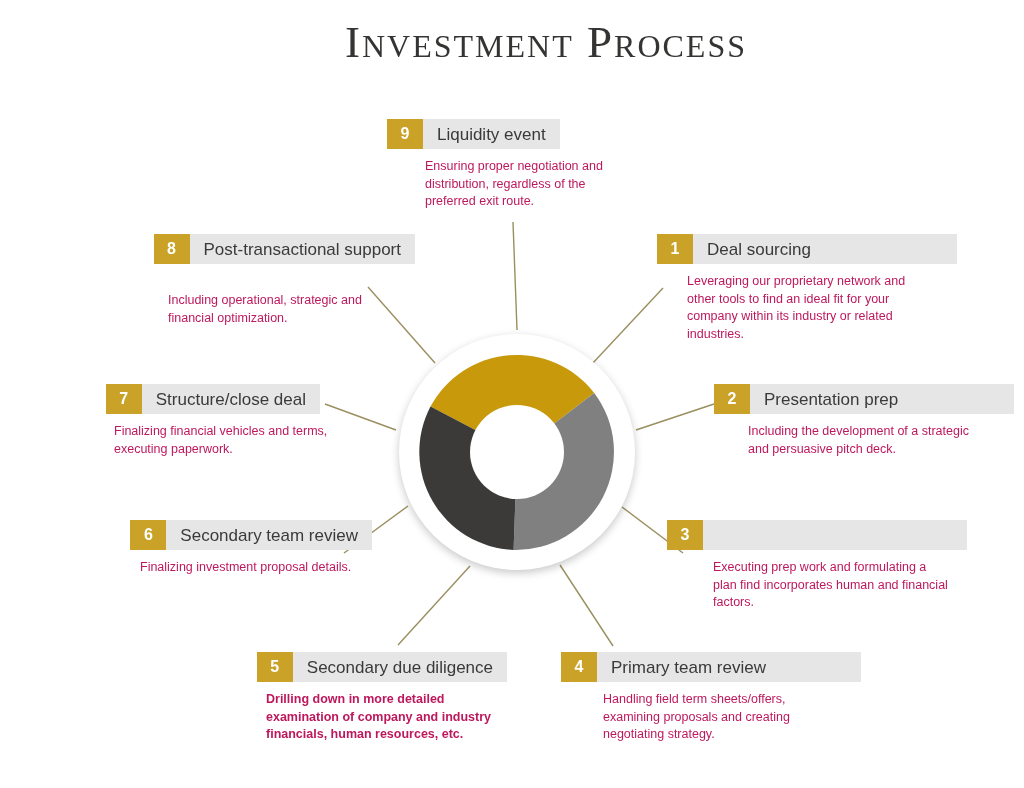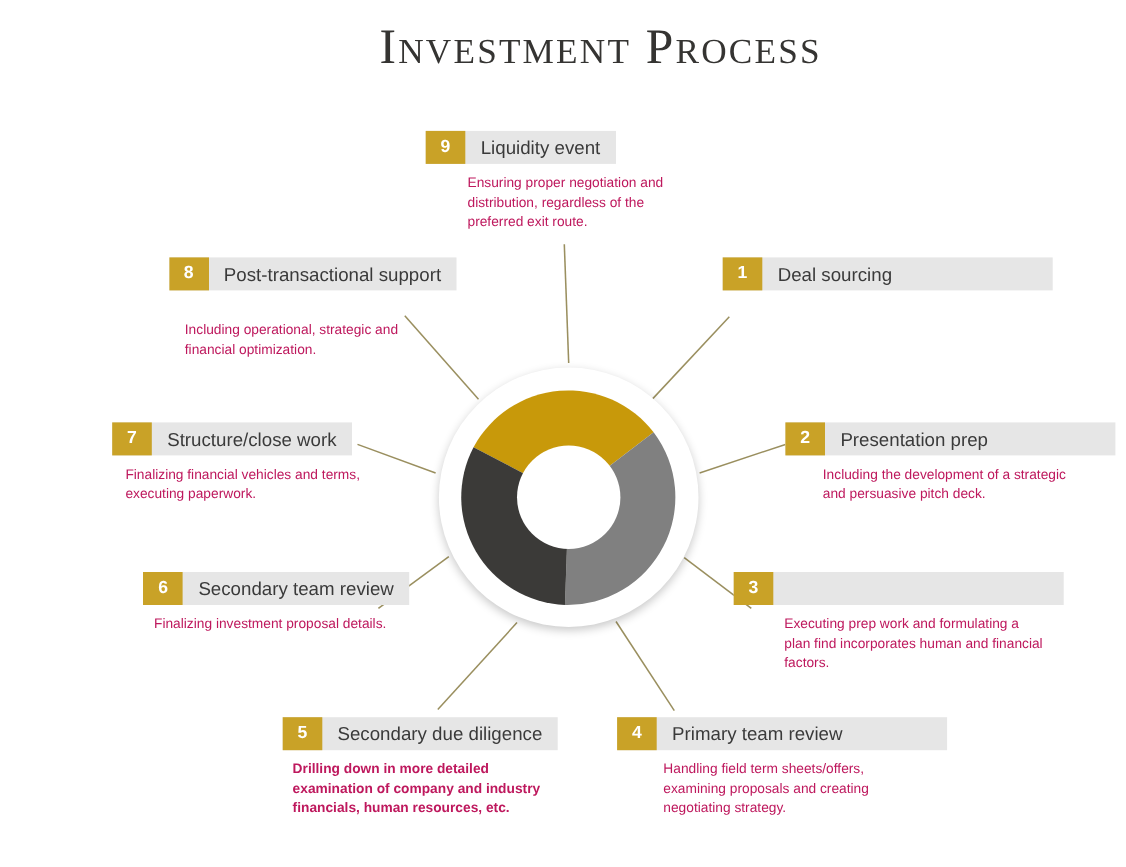--- a/index.html
+++ b/index.html
@@ -199,20 +199,21 @@
       <div class="step-title">Liquidity event</div>
     </div>
     <div class="step-desc">Ensuring proper negotiation and distribution, regardless of the preferred exit route.</div>
   </div>
 
   <div class="step side-right" id="step-1">
     <div class="step-bar">
       <div class="step-num">1</div>
       <div class="step-title">Deal sourcing</div>
     </div>
+    <div class="step-desc">Leveraging our proprietary network and other tools to find an ideal fit for your company within its industry or related industries.</div>
   </div>
 
   <div class="step side-right" id="step-2">
     <div class="step-bar">
       <div class="step-num">2</div>
       <div class="step-title">Presentation prep</div>
     </div>
     <div class="step-desc">Including the development of a strategic and persuasive pitch deck.</div>
   </div>
 
@@ -243,21 +244,21 @@
     <div class="step-bar">
       <div class="step-num">6</div>
       <div class="step-title">Secondary team review</div>
     </div>
     <div class="step-desc">Finalizing investment proposal details.</div>
   </div>
 
   <div class="step side-left" id="step-7">
     <div class="step-bar">
       <div class="step-num">7</div>
-      <div class="step-title">Structure/close work</div>
+      <div class="step-title">Structure/close deal</div>
     </div>
     <div class="step-desc">Finalizing financial vehicles and terms, executing paperwork.</div>
   </div>
 
   <div class="step side-left" id="step-8">
     <div class="step-bar">
       <div class="step-num">8</div>
       <div class="step-title">Post-transactional support</div>
     </div>
     <div class="step-desc">Including operational, strategic and financial optimization.</div>

